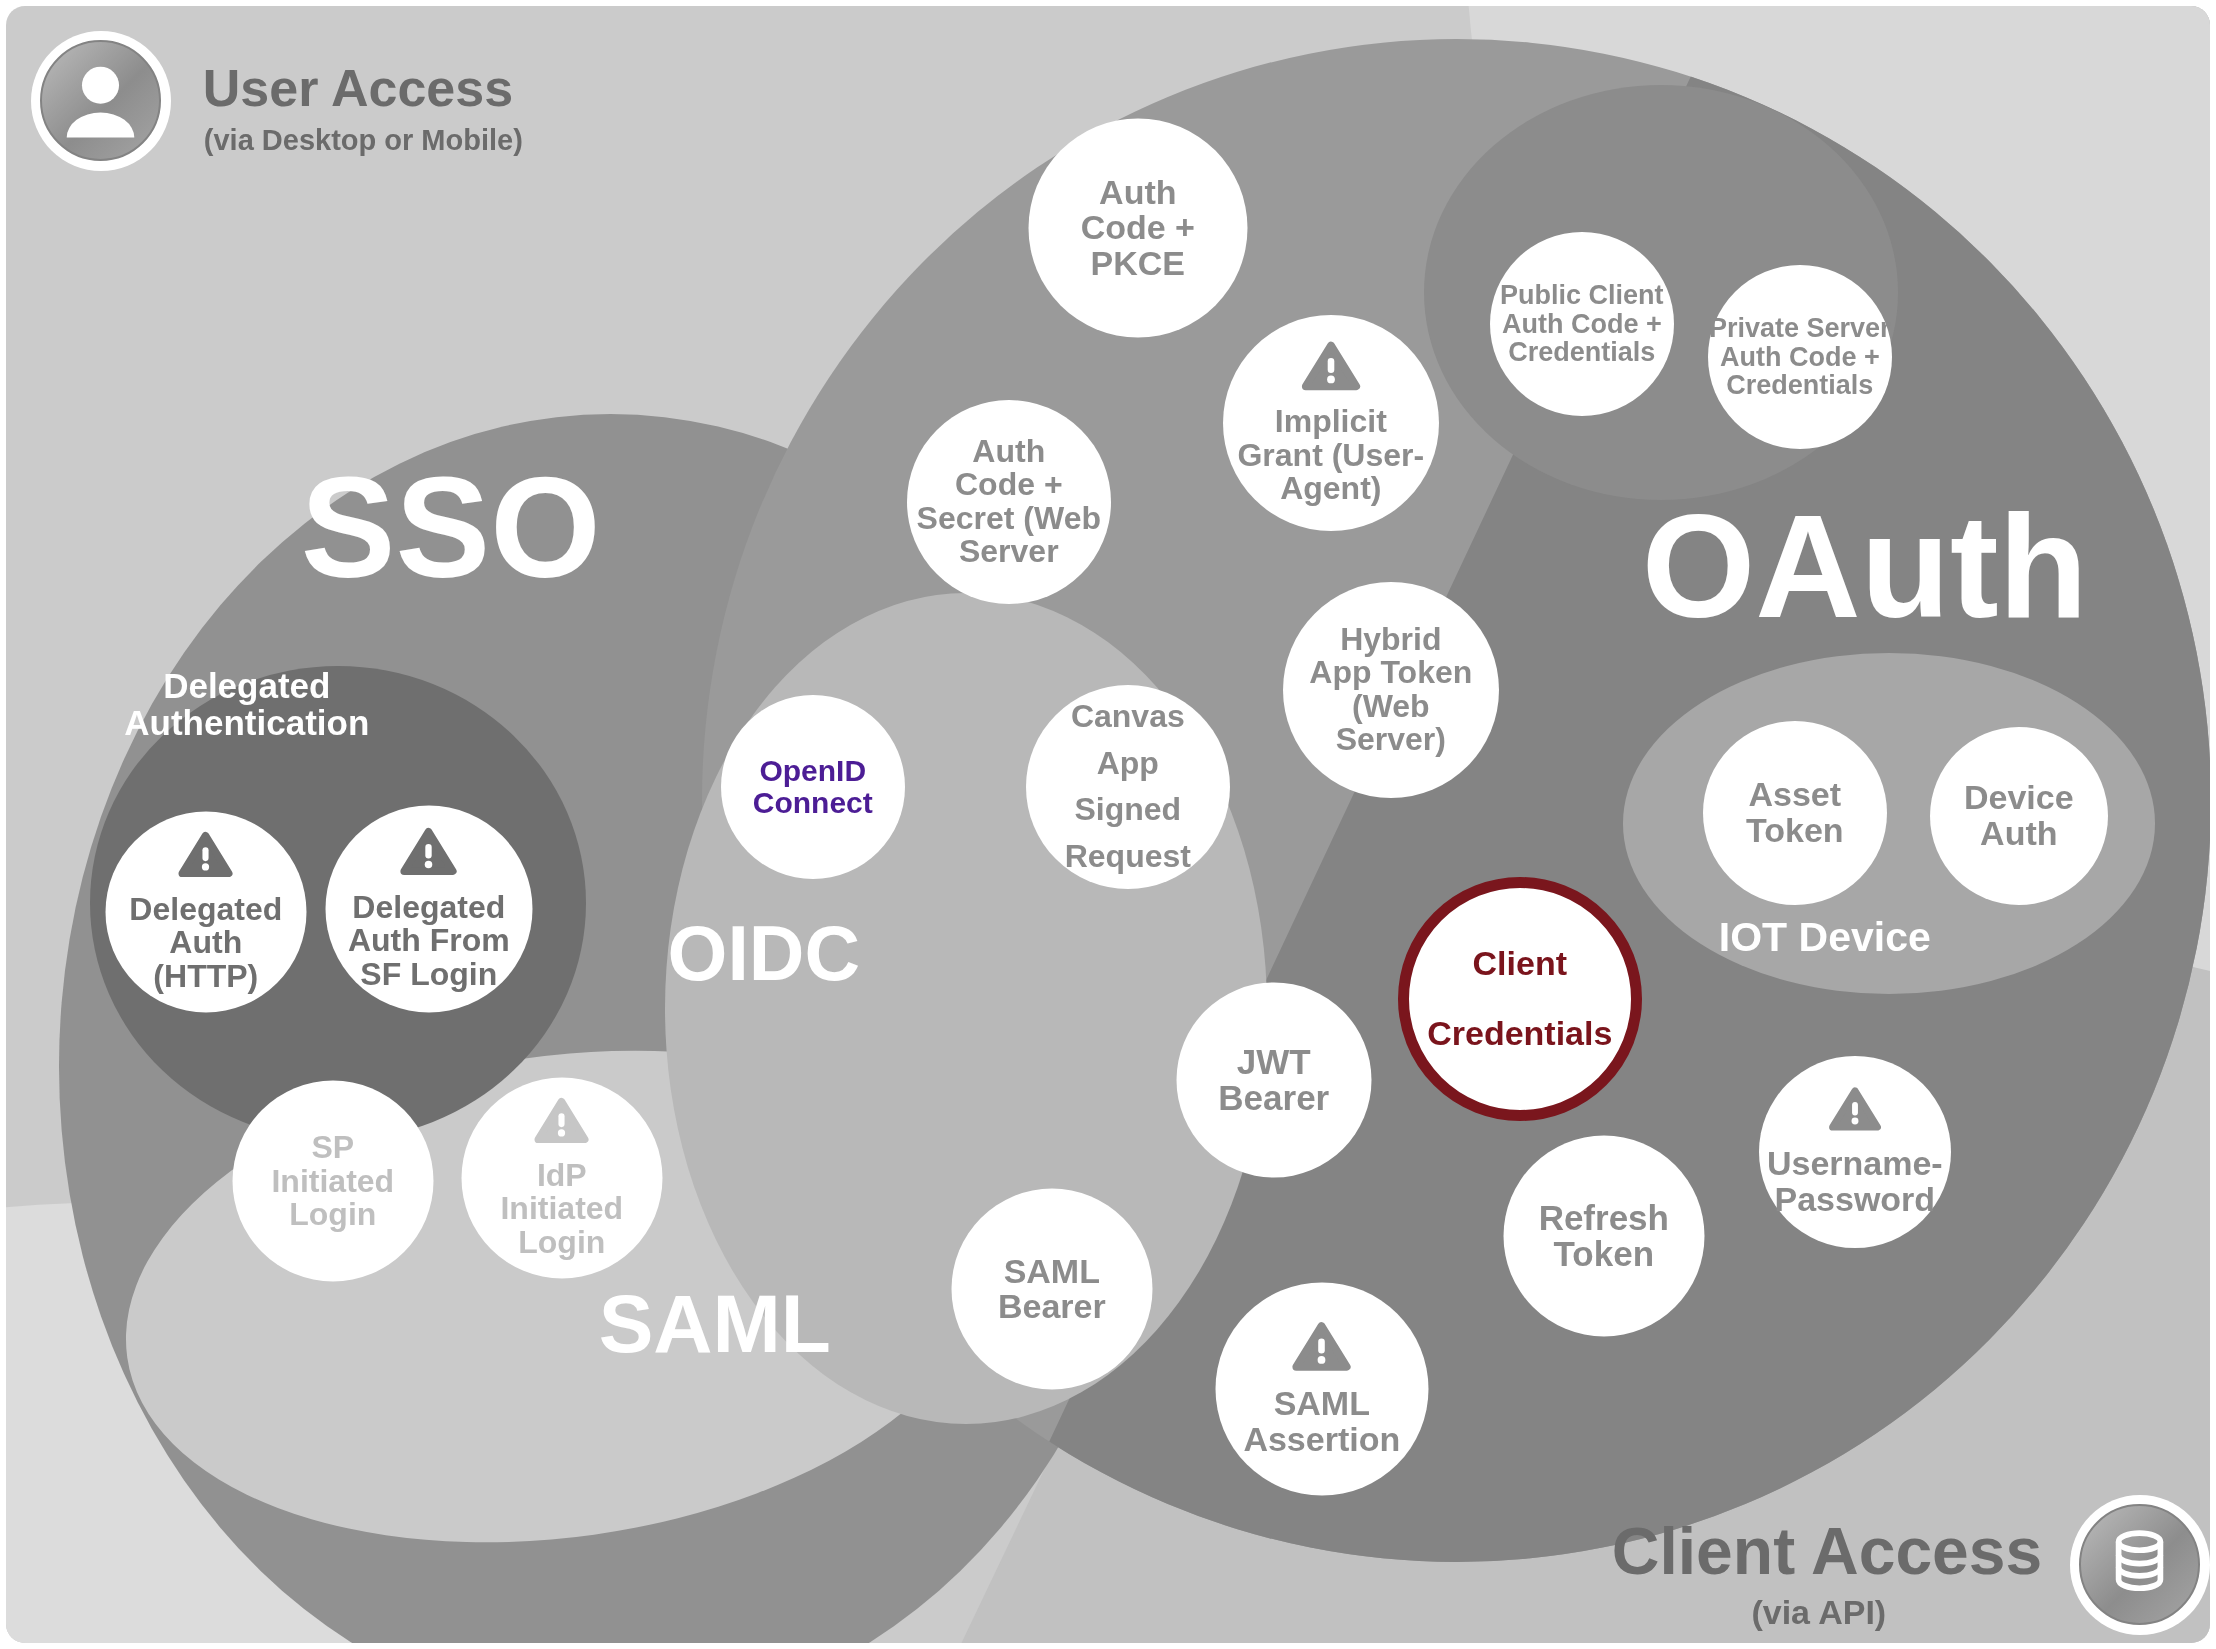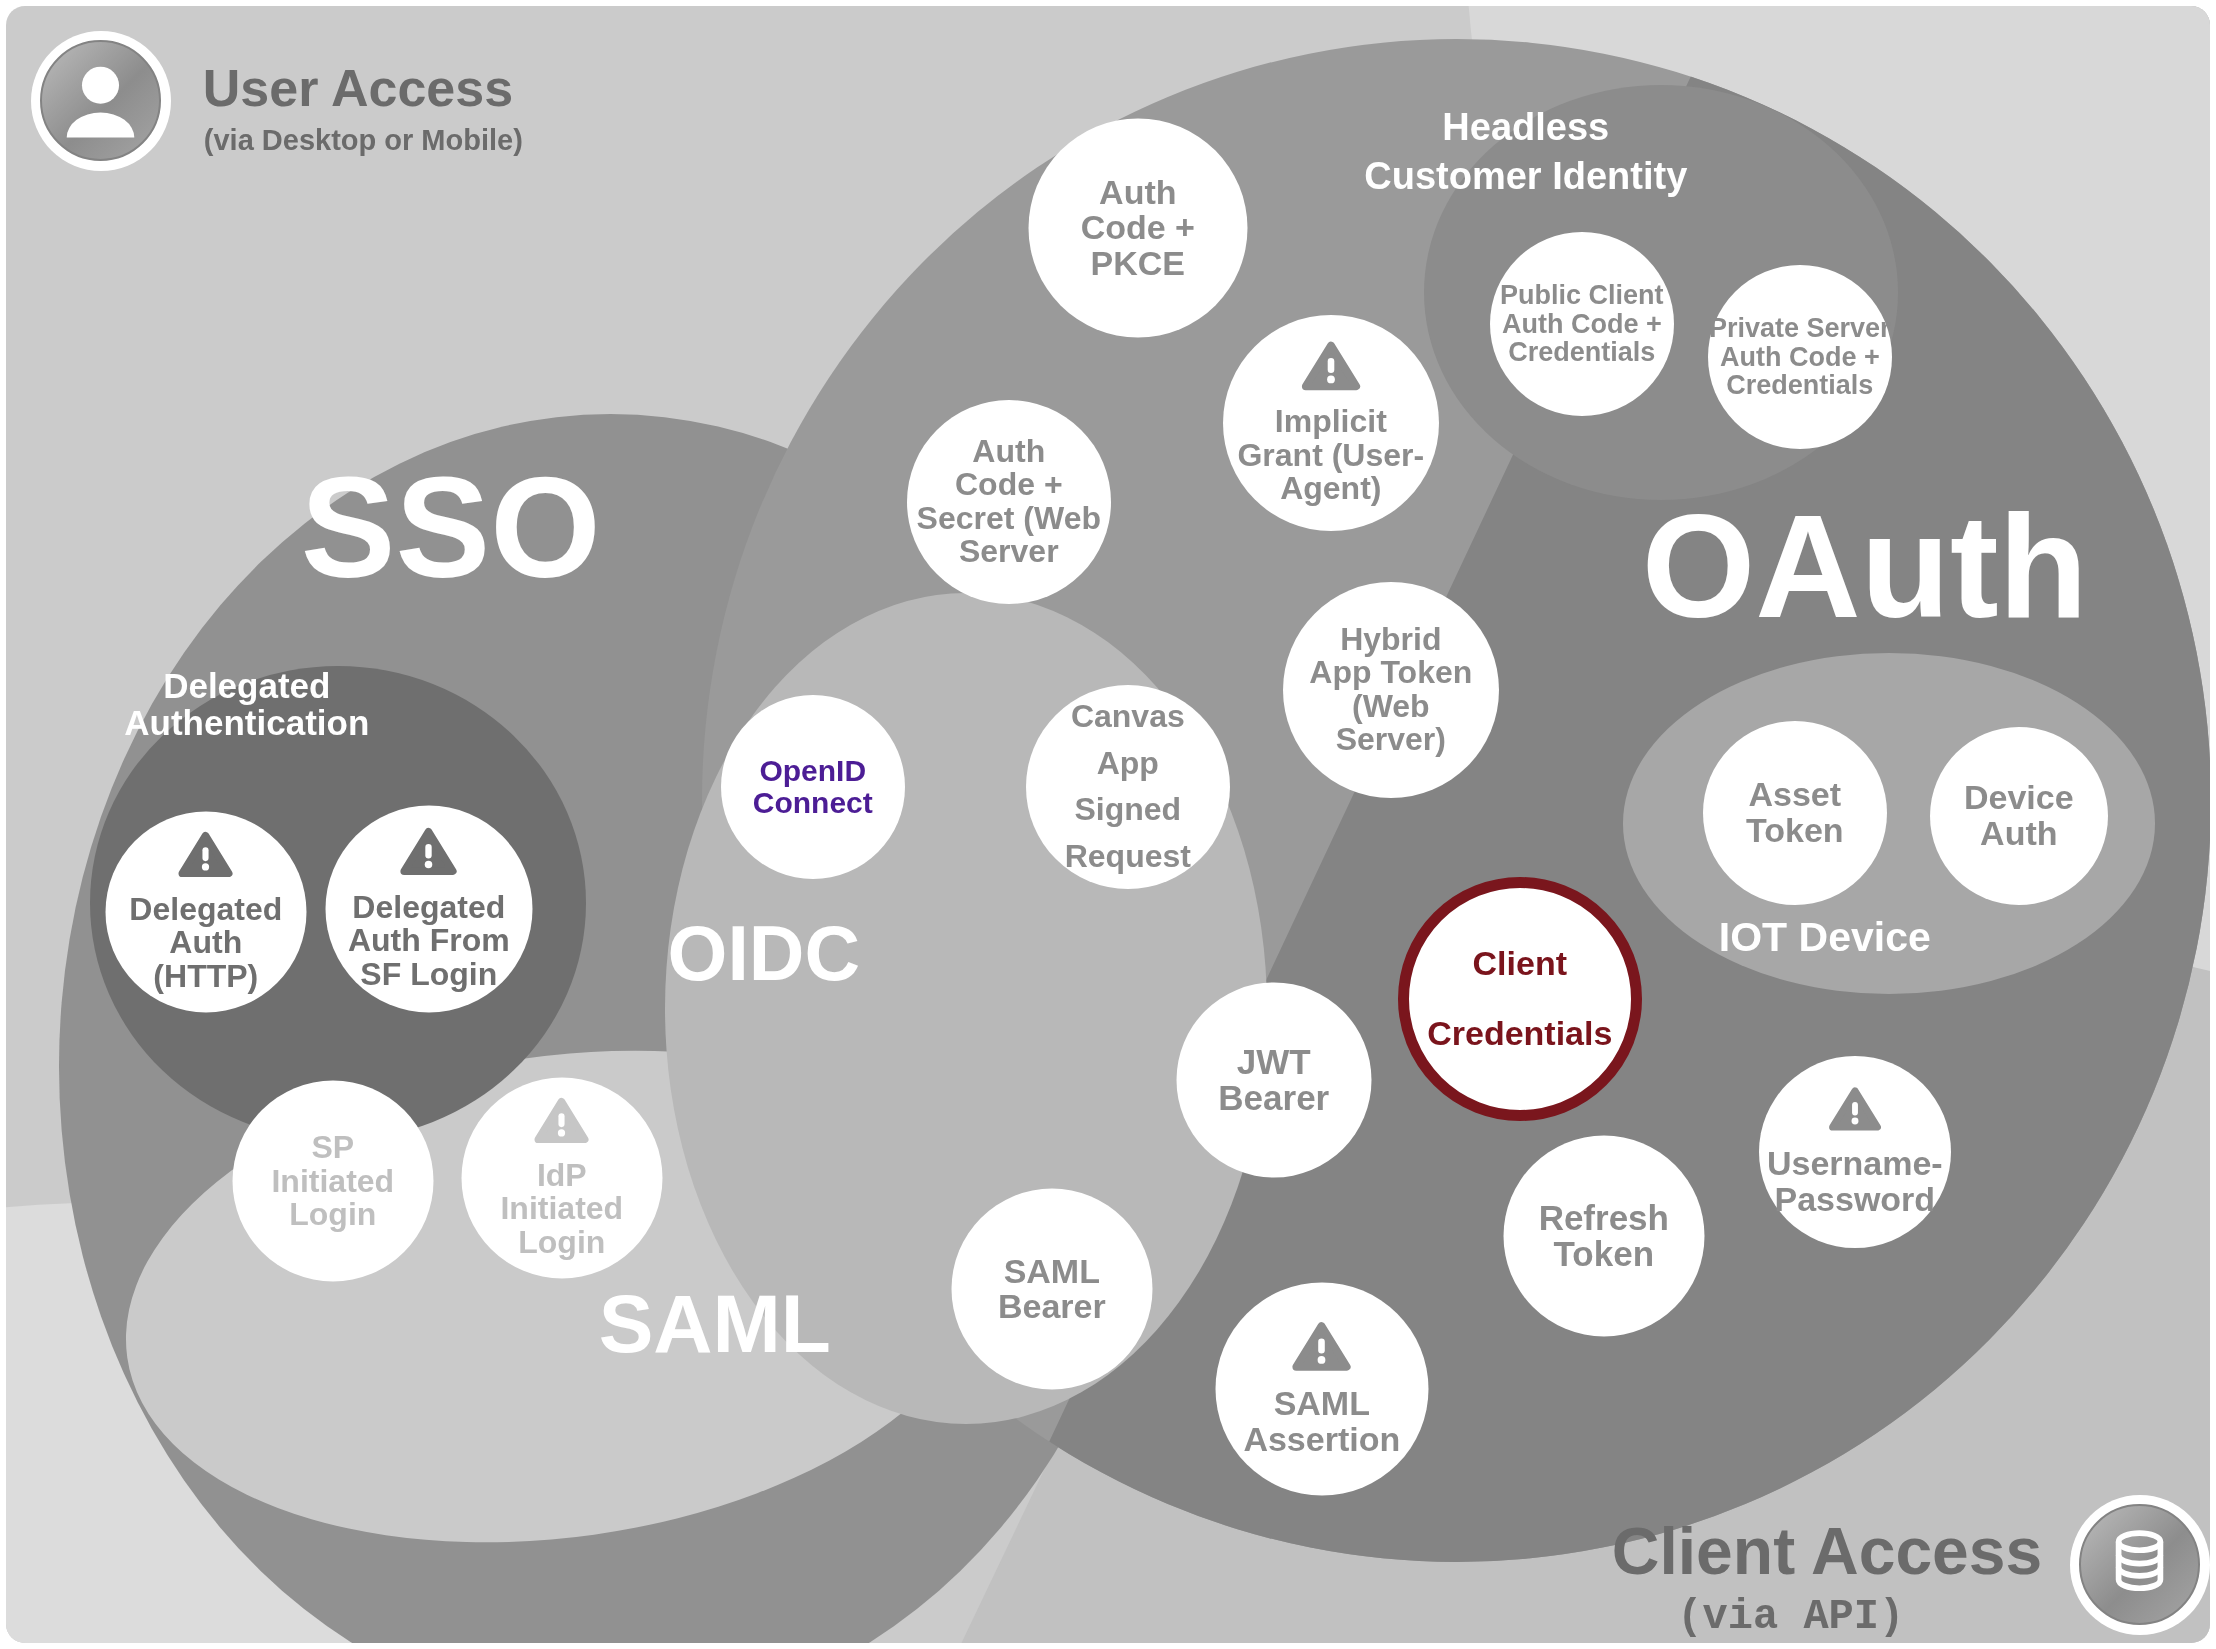--- a/index.html
+++ b/index.html
@@ -45,21 +45,21 @@
   .badge-inner{border-radius:50%;background:linear-gradient(135deg,#bcbcbc 0%,#8d8d8d 55%,#a5a5a5 100%);
          border:2.9px solid #838383;display:flex;align-items:center;justify-content:center;}
   #user-badge{left:25px;top:25px;width:140px;height:140px;}
   #user-badge .badge-inner{width:117px;height:117px;}
   #client-badge{left:2064px;top:1489px;width:140px;height:140px;}
   #client-badge .badge-inner{width:117px;height:117px;}
   .corner-title{position:absolute;color:#6b6b6b;font-weight:bold;white-space:nowrap;}
   #user-title{left:197px;top:52px;font-size:52px;}
   #user-sub{left:198px;top:118px;font-size:29px;}
   #client-title{right:168px;top:1507px;font-size:66px;}
-  #client-sub{right:306px;top:1587px;font-size:42px;font-family:Liberation Mono, monospace;}
+  #client-sub{right:324px;top:1587px;font-size:34px;}
 </style>
 </head>
 <body>
 
 <div id="stage">
   <div id="card">
 
     <div id="bg-dark-wedge"></div>
     <div id="bg-light-corner" class="ellipse"></div>
     <div id="bg-swoosh" class="ellipse"></div>
@@ -74,24 +74,20 @@
     <div id="headless-ellipse" class="ellipse"></div>
     <div id="iot-ellipse" class="ellipse"></div>
 
     <div id="lbl-sso" class="region-label">SSO</div>
     <div id="lbl-oauth" class="region-label">OAuth</div>
     <div id="lbl-oidc" class="region-label">OIDC</div>
     <div id="lbl-saml" class="region-label">SAML</div>
     <div id="lbl-delegated" class="region-label">
       <div>Delegated</div>
       <div>Authentication</div>
-    </div>
-    <div id="lbl-headless" class="region-label">
-      <div>Headless</div>
-      <div>Customer Identity</div>
     </div>
     <div id="lbl-iot" class="region-label">IOT Device</div>
 
     <div id="nodes-layer">
         <div class="node" style="left: 1132px; top: 222px; width: 219px; height: 219px; font-size: 34px; color: rgb(140, 140, 140);">
           <div>Auth</div>
           <div>Code +</div>
           <div>PKCE</div>
         </div>
         <div class="node" style="left: 1325px; top: 417px; width: 216px; height: 216px; font-size: 32px; color: rgb(140, 140, 140);">

